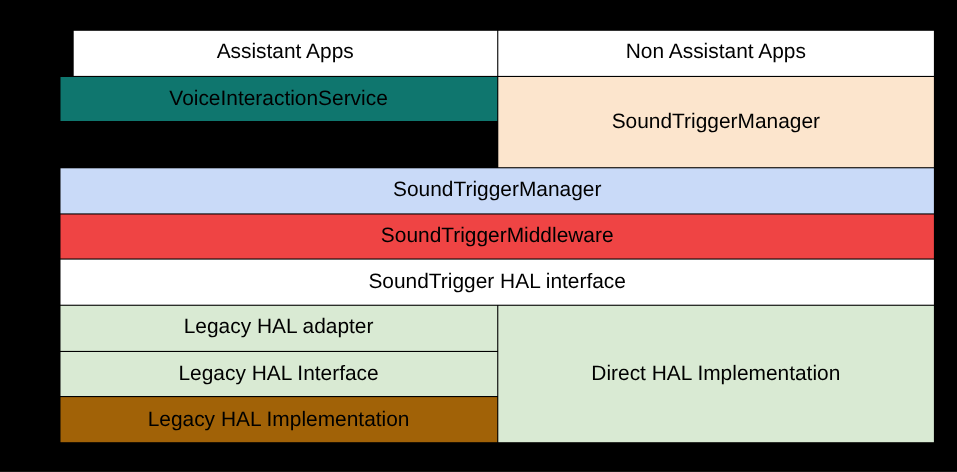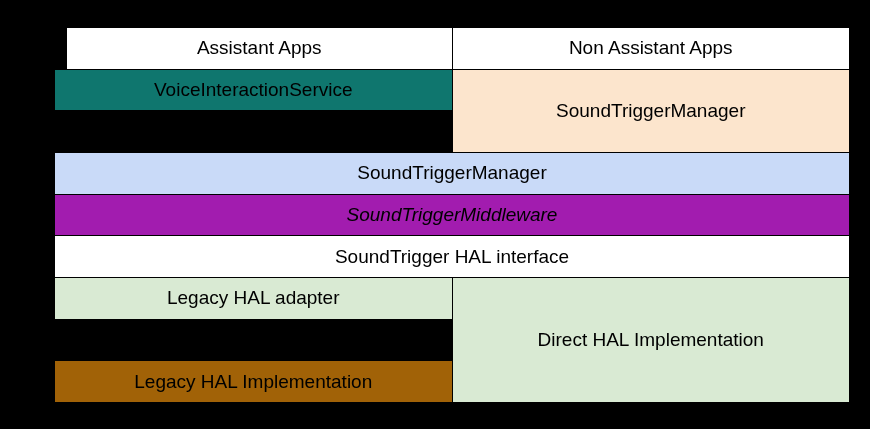--- a/index.html
+++ b/index.html
@@ -64,25 +64,26 @@
 
     <div class="cell r1c2" style="background: rgb(255, 255, 255);">Non Assistant Apps</div>
 
     <div class="cell r2c1" style="background: #0f766e;">VoiceInteractionService</div>
 
     <div class="cell r2c2-span2" style="background: rgb(252, 229, 205);">SoundTriggerManager</div>
 
 
     <div class="cell r4-full" style="background: rgb(201, 218, 248);">SoundTriggerManager</div>
 
-    <div class="cell r5-full" style="background: #a21caf; font-style: italic;">SoundTriggerMiddleware</div>
+    <div class="cell r5-full" style="background: #ef4444;">SoundTriggerMiddleware</div>
 
     <div class="cell r6-full" style="background: rgb(255, 255, 255);">SoundTrigger HAL interface</div>
 
     <div class="cell r7c1" style="background: rgb(217, 234, 211);">Legacy HAL adapter</div>
 
     <div class="cell r7c2-span3" style="background: rgb(217, 234, 211);">Direct HAL Implementation</div>
 
+    <div class="cell r8c1" style="background: rgb(217, 234, 211);">Legacy HAL Interface</div>
 
     <div class="cell r9c1" style="background: #a16207;">Legacy HAL Implementation</div>
 
   </div>
 </div>
 
 </body></html>

